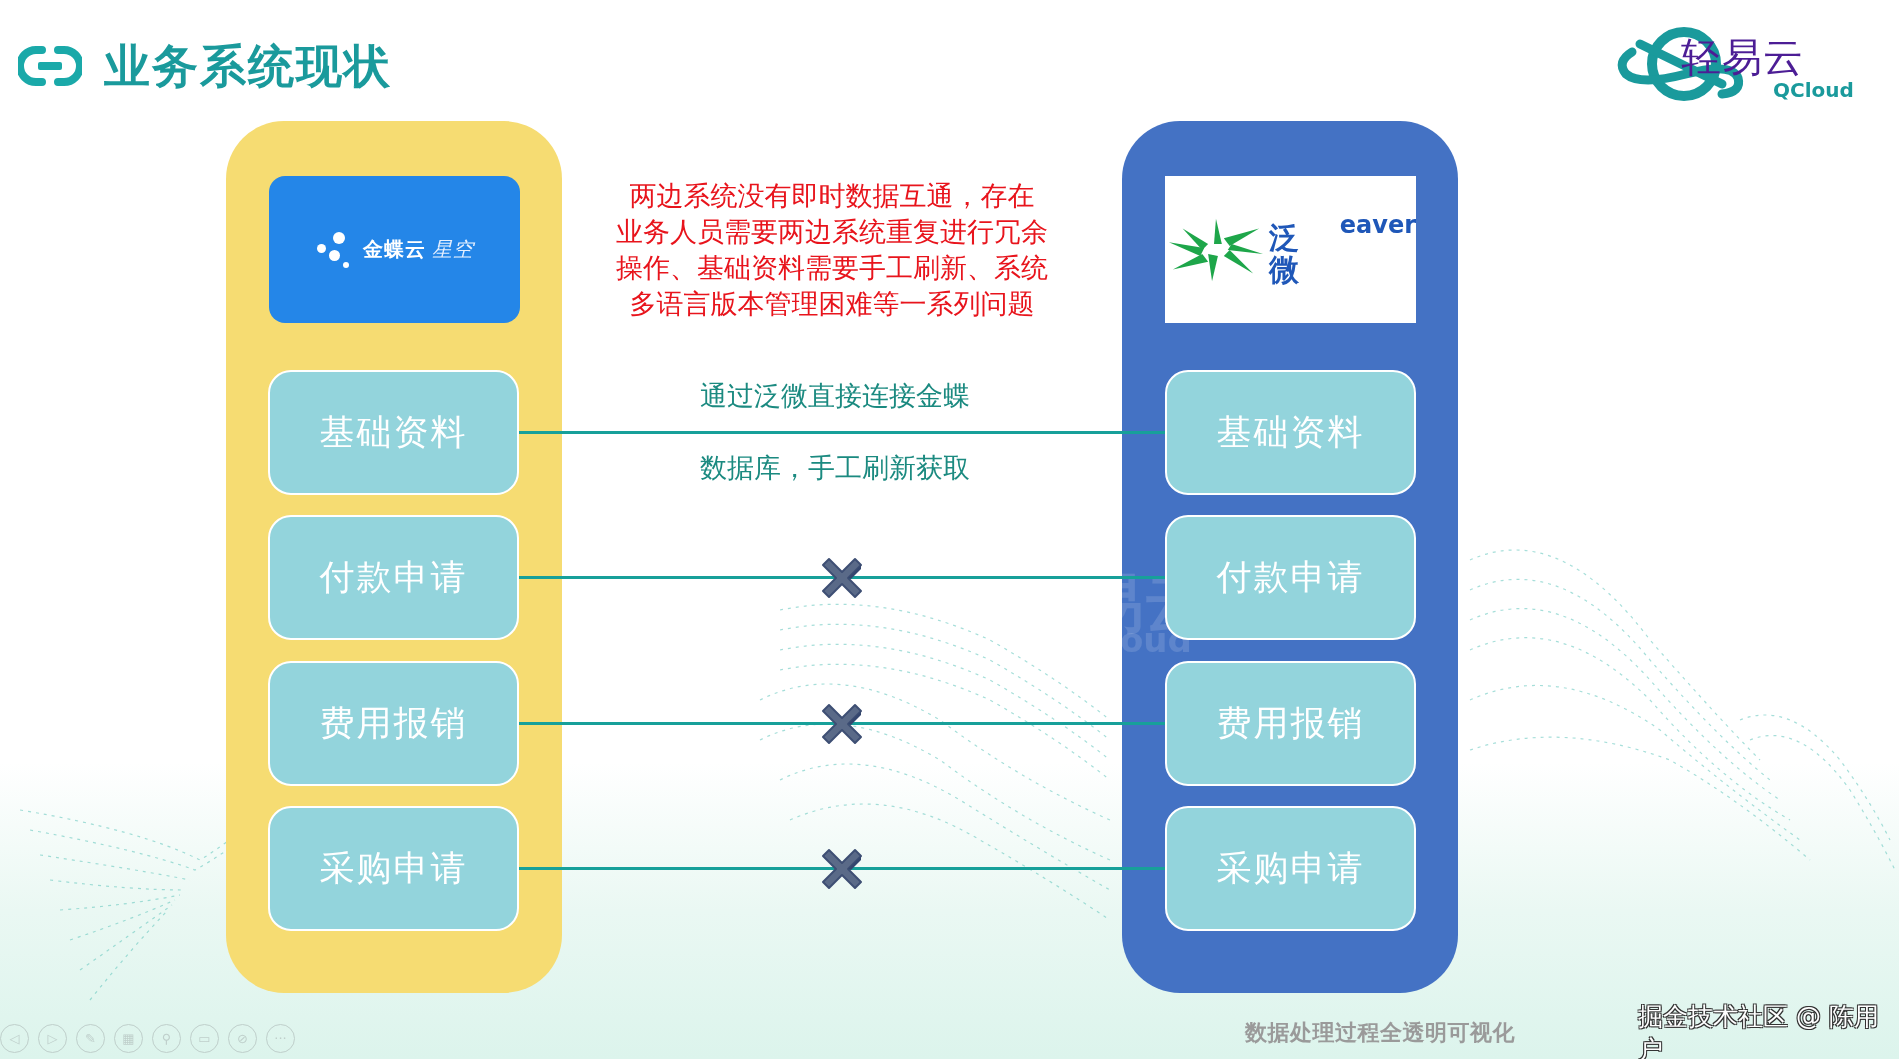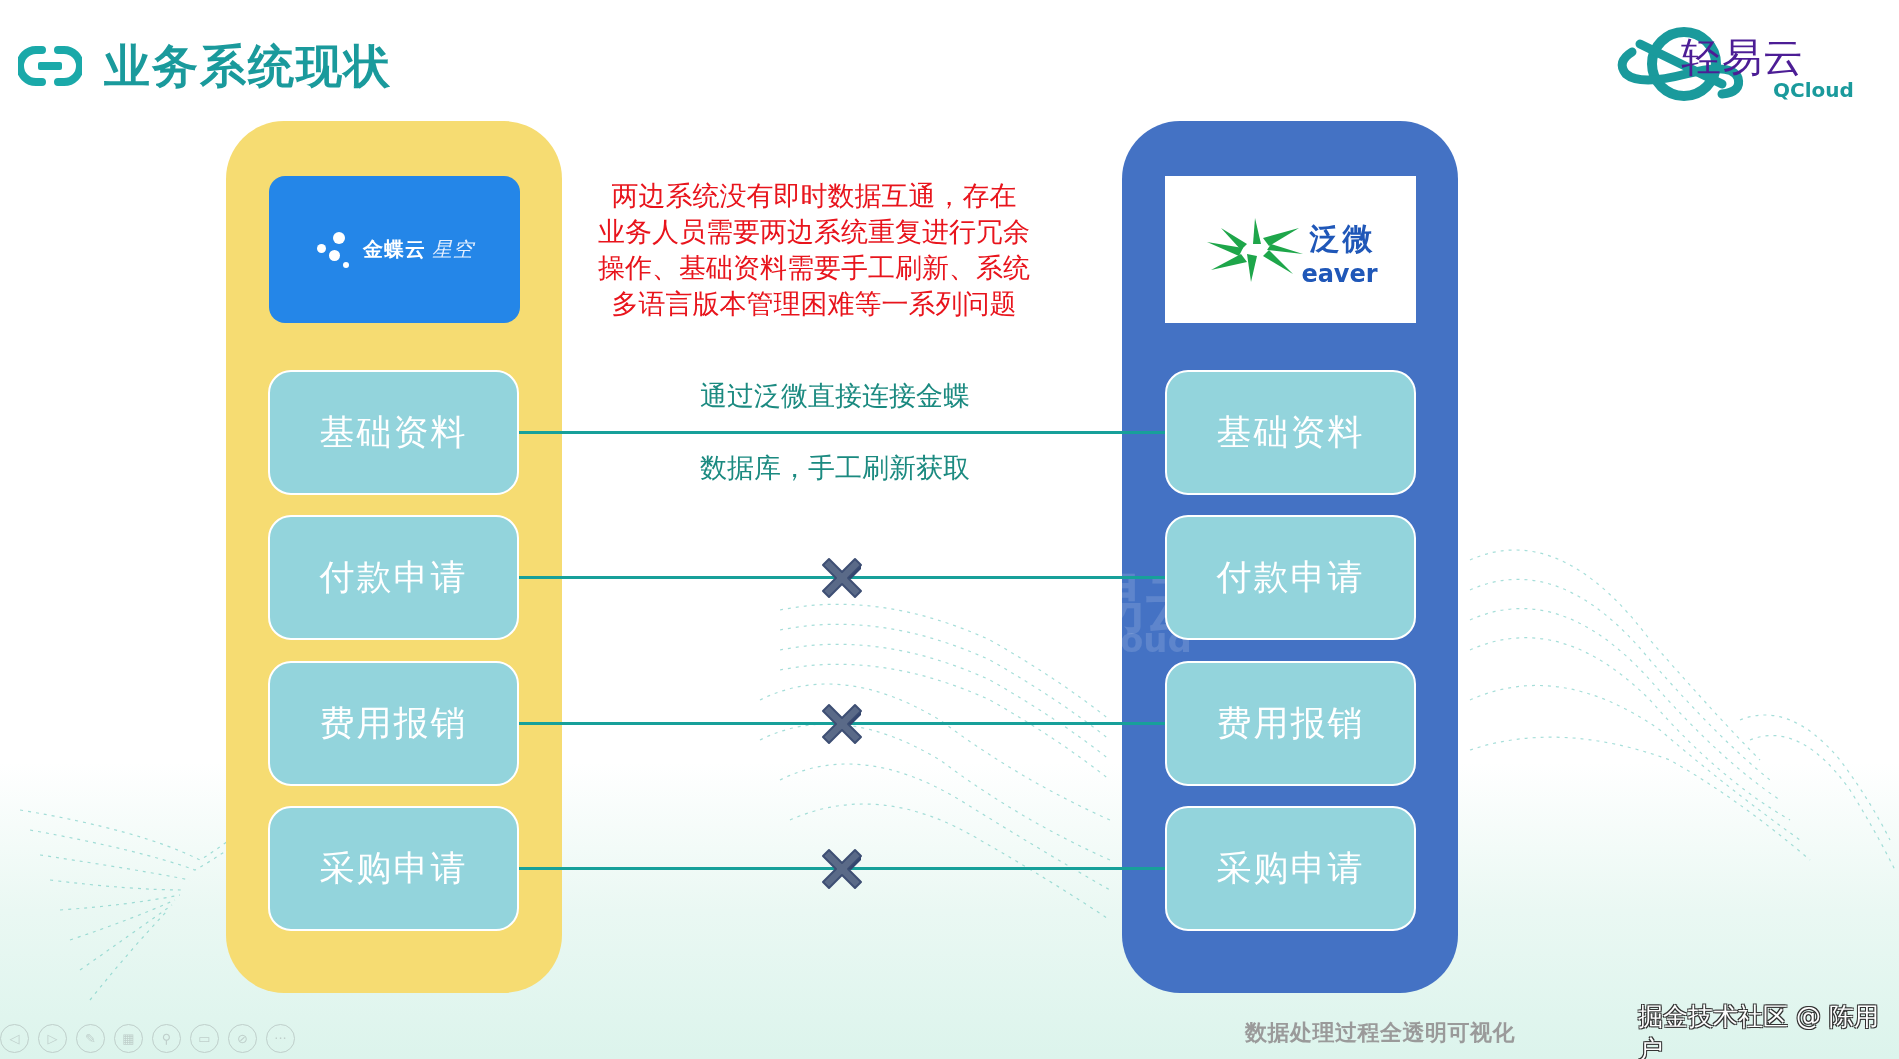--- a/index.html
+++ b/index.html
@@ -31,39 +31,39 @@
     .logo-box { position: absolute; top: 176px; width: 251px; height: 147px; display: flex; align-items: center; justify-content: center; }
     .logo-kingdee { left: 269px; background: #2486e8; border-radius: 16px; }
     .logo-weaver { left: 1165px; background: #ffffff; }
 
     .kd-dots { position: relative; width: 44px; height: 44px; margin-right: 4px; }
     .kd-dots span { position: absolute; background: #fff; border-radius: 50%; }
     .kd-text { color: #fff; font-size: 20px; font-weight: bold; letter-spacing: 1px; }
     .kd-text2 { color: #e6f0ff; font-size: 20px; font-style: italic; margin-left: 6px; letter-spacing: 1px; }
 
     .wv-wrap { display: flex; align-items: center; }
-    .wv-text { display: flex; flex-direction: column; align-items: flex-start; margin-left: -6px; gap: 8px; }
+    .wv-text { display: flex; flex-direction: row; align-items: flex-start; margin-left: -6px; gap: 8px; }
     .wv-cn { color: #1f57b8; font-size: 30px; font-weight: bold; line-height: 32px; letter-spacing: 3px; margin-top: 8px; margin-left: 8px; }
     .wv-en { color: #1f57b8; font-size: 24px; font-weight: bold; line-height: 22px; letter-spacing: 0px; }
 
     .module {
       position: absolute; width: 251px; height: 125px;
       background: #93d4dc; border: 2px solid #ffffff; border-radius: 23px;
       color: #ffffff; font-size: 35px; display: flex; align-items: center; justify-content: center;
       letter-spacing: 2px;
     }
     .col-left { left: 268px; }
     .col-right { left: 1165px; }
 
     .connector { position: absolute; left: 519px; width: 646px; height: 3px; background: #17a09a; }
 
     .x-mark { position: absolute; width: 50px; height: 50px; }
 
     .problem-text {
-      left: 566px; top: 178px; width: 496px; text-align: center;
+      left: 584px; top: 178px; width: 496px; text-align: center;
       color: #e8141c; font-size: 27px; line-height: 36px;
     }
     .conn-note {
       position: absolute; left: 640px; width: 390px; text-align: center;
       color: #1b8a80; font-size: 27px; line-height: 36px;
     }
 
     .watermark-cn { left: 1080px; top: 560px; font-size: 64px; color: rgba(255,255,255,0.14); font-weight: bold; }
     .watermark-en { left: 1120px; top: 620px; font-size: 34px; color: rgba(255,255,255,0.14); font-weight: bold; }
 

